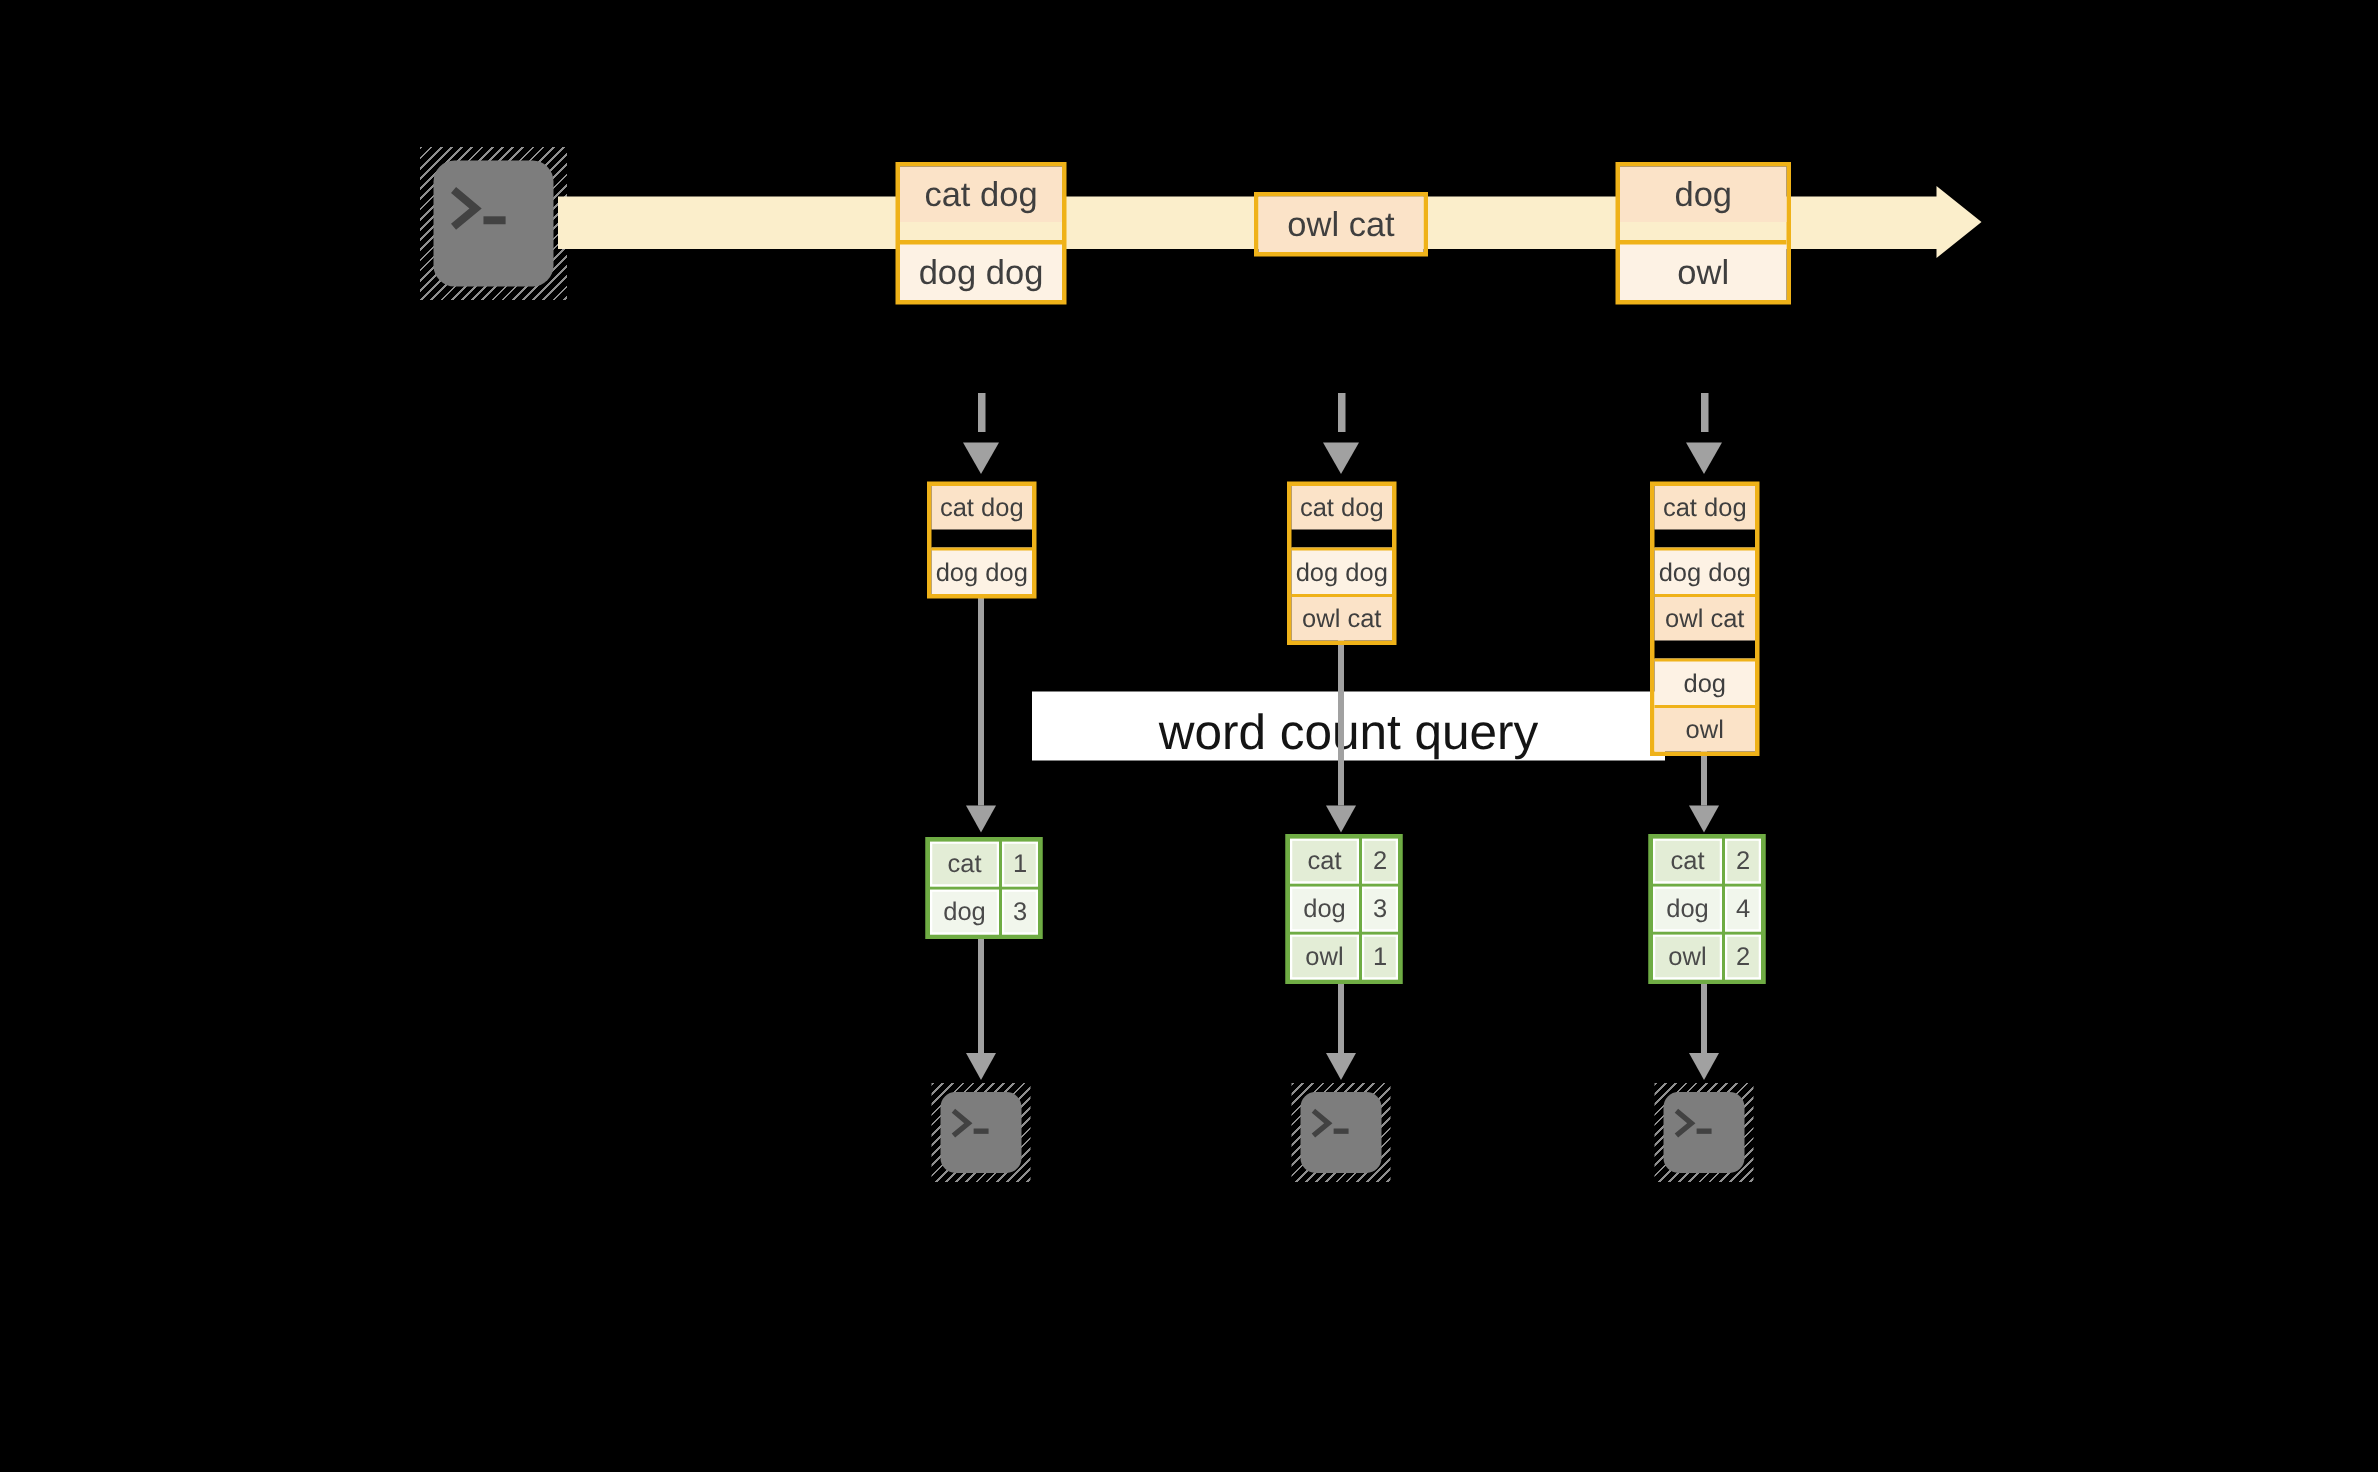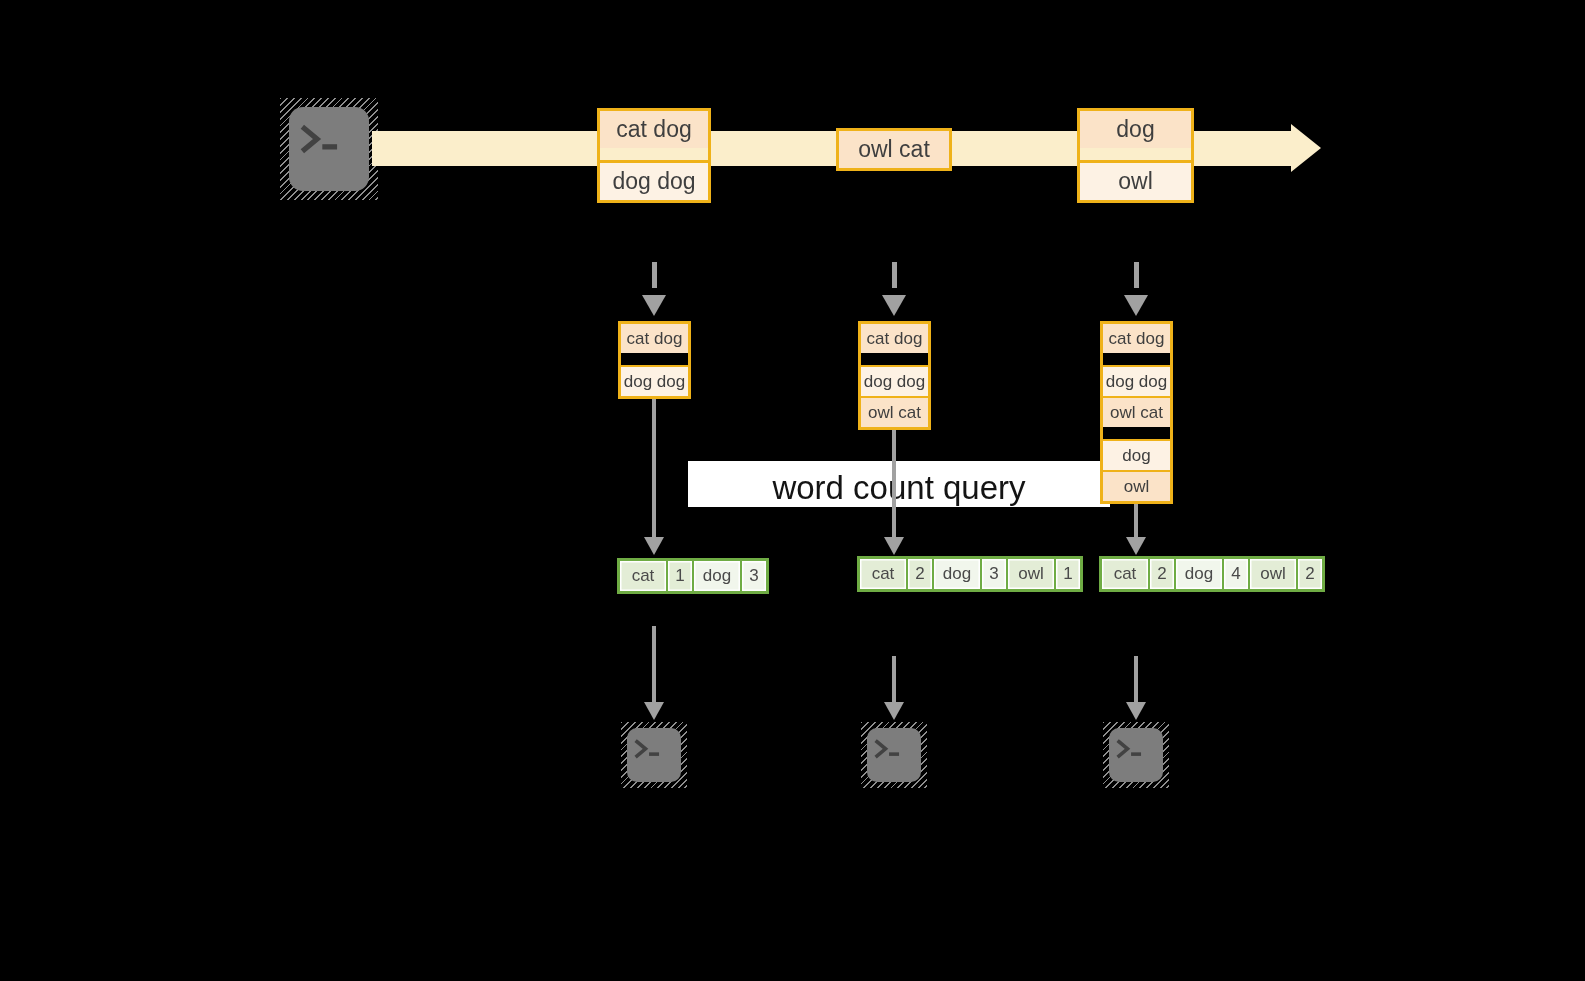--- a/index.html
+++ b/index.html
@@ -53,21 +53,21 @@
   .line{position:absolute;width:4px;background:var(--agray);z-index:2;}
   .lhead{position:absolute;width:0;height:0;z-index:2;
     border-left:10px solid transparent;border-right:10px solid transparent;border-top:18px solid var(--agray);}
   
   .query{
     position:absolute;left:688px;top:461px;width:422px;height:46px;background:#fff;z-index:1;
     display:flex;align-items:flex-end;justify-content:center;font-size:33px;color:#141414;
   }
   
   .gtable{position:absolute;background:var(--green);border:3px solid var(--green);
-    display:flex;flex-direction:row;gap:2px;z-index:3;}
+    display:flex;flex-direction:column;gap:2px;z-index:3;}
   .grow{display:flex;gap:2px;}
   .gcell{height:30px;line-height:30px;text-align:center;font-size:17px;color:#4a4a4a;
     box-shadow:inset 0 0 0 1.5px #ffffff;}
   .glabel{width:46px;}
   .gvalue{width:24px;}
   .gA{background:var(--gcellA);}
   .gB{background:var(--gcellB);}
 </style>
 </head>
 <body>

